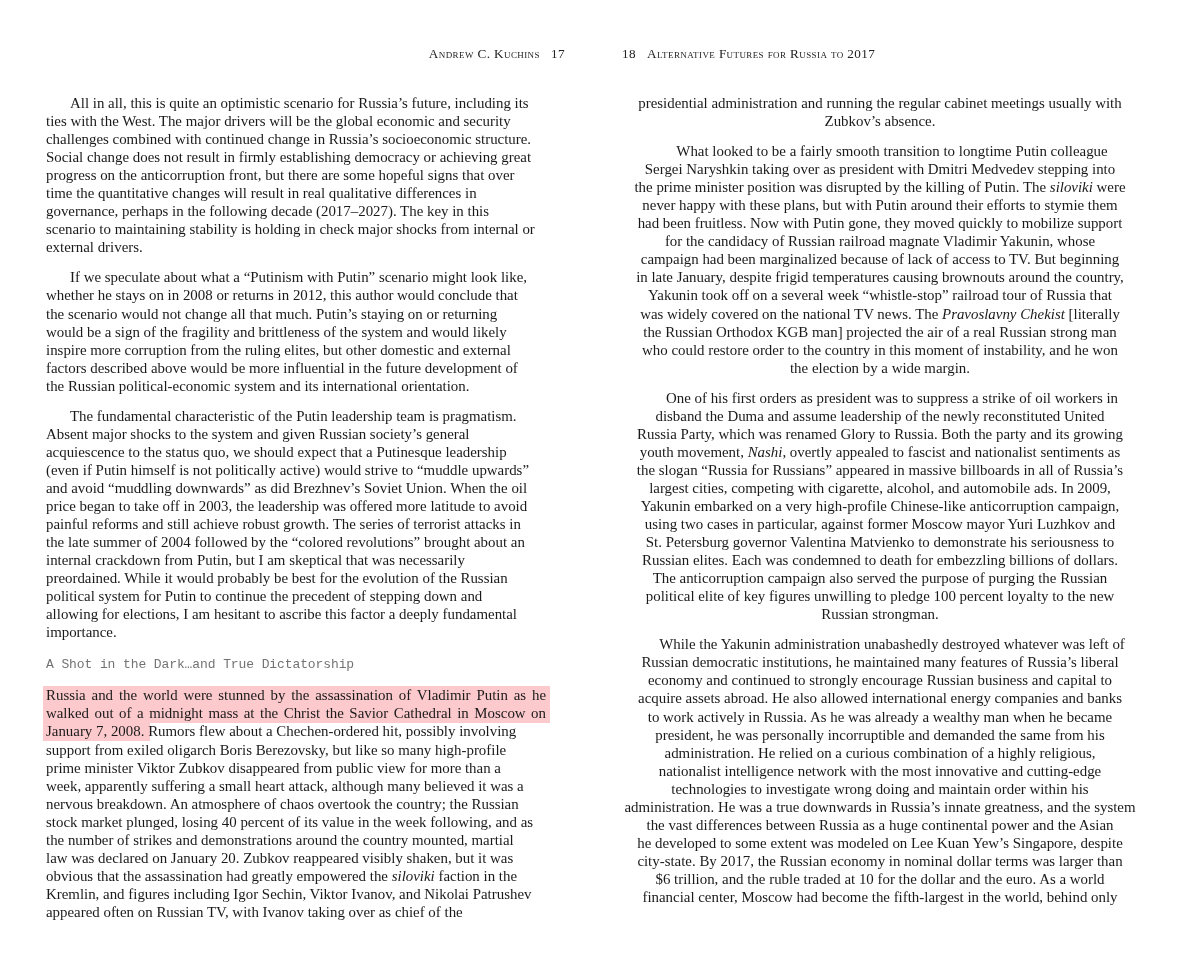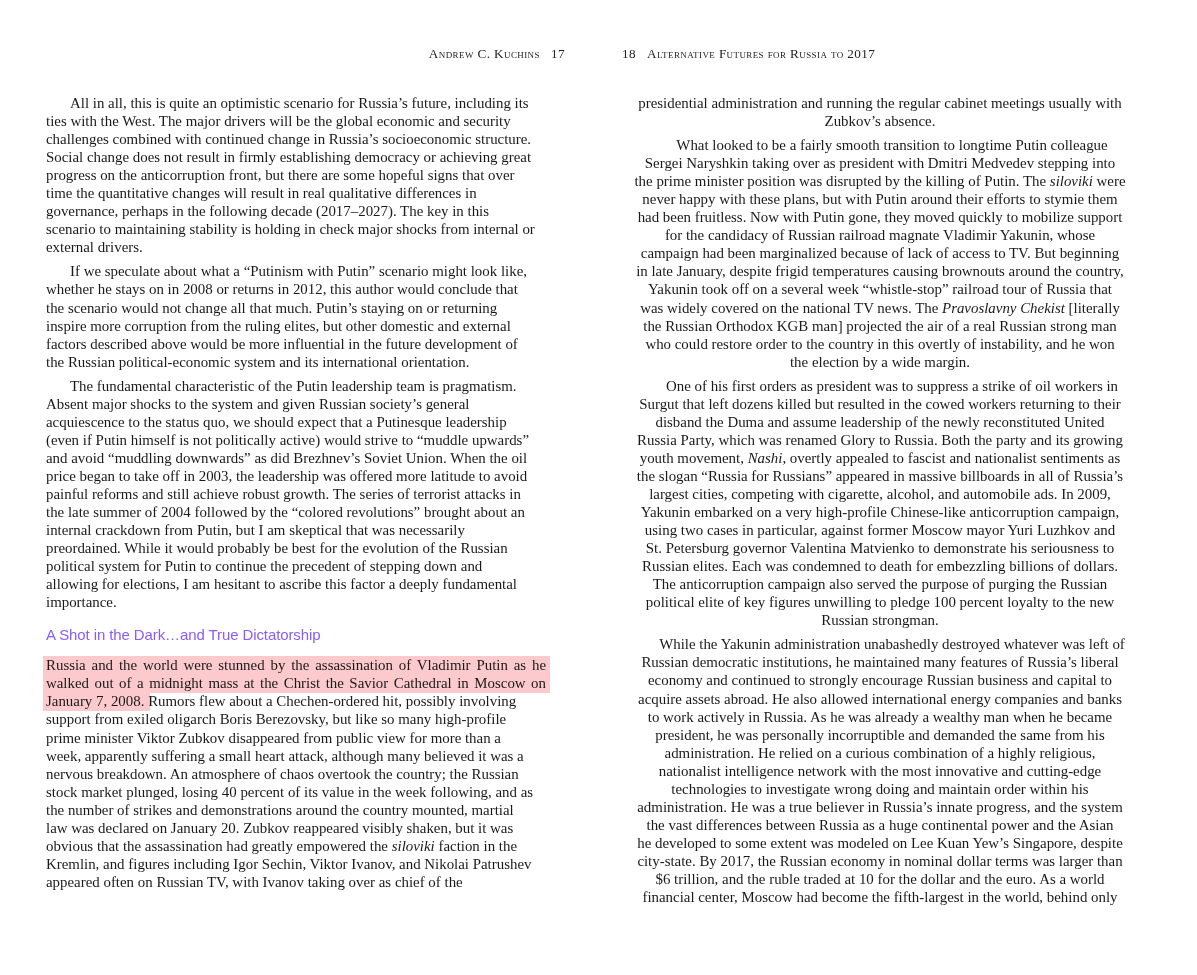--- a/index.html
+++ b/index.html
@@ -10,27 +10,27 @@
   .page.right { left: 598px; width: 599px; }
   .running-head { position: absolute; top: 46px; font-size: 13.2px; letter-spacing: 0.4px;
                   font-variant: small-caps; color: #222; white-space: nowrap; }
   .left .running-head { right: 33px; }
   .right .running-head { left: 24px; }
   .running-head .folio { font-variant: normal; }
   .column { position: absolute; top: 94px; font-size: 14.9px; line-height: 18.05px; }
   .left .column { left: 46px; width: 518px; }
   .right .column { left: 24px; width: 516px; text-align: center; }
   .para { margin: 0; }
-  .para + .para { margin-top: 6px; }
+  .para + .para { margin-top: 12px; }
   .line { display: block; white-space: nowrap; height: 18.05px; }
   .line.indent { padding-left: 24px; }
   .line.justify { text-align: justify; text-align-last: justify; }
   em { font-style: italic; }
-  .section-heading { font-family: Liberation Sans, sans-serif; font-size: 15px;
-                     font-weight: normal; color: #8b5cf6; margin: 14px 0 3px 0; line-height: 20px;
+  .section-heading { font-family: Liberation Mono, monospace; font-size: 13px;
+                     font-weight: normal; color: #737373; margin: 14px 0 3px 0; line-height: 20px;
                      letter-spacing: -0.1px; }
   .hl-block { position: relative; margin-top: 11px; }
   .hl-bg { position: absolute; background: #fccacd; z-index: 0; }
   .hl-text { position: relative; z-index: 1; }
 </style>
 </head>
 <body>
 
 <div class="page left">
   <div class="running-head">
@@ -45,20 +45,21 @@
         <span class="line">progress on the anticorruption front, but there are some hopeful signs that over</span>
         <span class="line">time the quantitative changes will result in real qualitative differences in</span>
         <span class="line">governance, perhaps in the following decade (2017–2027). The key in this</span>
         <span class="line">scenario to maintaining stability is holding in check major shocks from internal or</span>
         <span class="line">external drivers.</span>
       </p>
     <p class="para">
         <span class="line indent">If we speculate about what a “Putinism with Putin” scenario might look like,</span>
         <span class="line">whether he stays on in 2008 or returns in 2012, this author would conclude that</span>
         <span class="line">the scenario would not change all that much. Putin’s staying on or returning</span>
+        <span class="line">would be a sign of the fragility and brittleness of the system and would likely</span>
         <span class="line">inspire more corruption from the ruling elites, but other domestic and external</span>
         <span class="line">factors described above would be more influential in the future development of</span>
         <span class="line">the Russian political-economic system and its international orientation.</span>
       </p>
     <p class="para">
         <span class="line indent">The fundamental characteristic of the Putin leadership team is pragmatism.</span>
         <span class="line">Absent major shocks to the system and given Russian society’s general</span>
         <span class="line">acquiescence to the status quo, we should expect that a Putinesque leadership</span>
         <span class="line">(even if Putin himself is not politically active) would strive to “muddle upwards”</span>
         <span class="line">and avoid “muddling downwards” as did Brezhnev’s Soviet Union. When the oil</span>
@@ -111,27 +112,26 @@
         <span class="line">Sergei Naryshkin taking over as president with Dmitri Medvedev stepping into</span>
       <span class="line"><span>the prime minister position was disrupted by the killing of Putin. The </span><em>siloviki</em><span> were</span></span>
       <span class="line">never happy with these plans, but with Putin around their efforts to stymie them</span>
         <span class="line">had been fruitless. Now with Putin gone, they moved quickly to mobilize support</span>
         <span class="line">for the candidacy of Russian railroad magnate Vladimir Yakunin, whose</span>
         <span class="line">campaign had been marginalized because of lack of access to TV. But beginning</span>
         <span class="line">in late January, despite frigid temperatures causing brownouts around the country,</span>
         <span class="line">Yakunin took off on a several week “whistle-stop” railroad tour of Russia that</span>
       <span class="line"><span>was widely covered on the national TV news. The </span><em>Pravoslavny Chekist</em><span> [literally</span></span>
       <span class="line">the Russian Orthodox KGB man] projected the air of a real Russian strong man</span>
-        <span class="line">who could restore order to the country in this overtly of instability, and he won</span>
+        <span class="line">who could restore order to the country in this moment of instability, and he won</span>
         <span class="line">the election by a wide margin.</span>
     </p>
 
     <p class="para">
       <span class="line indent">One of his first orders as president was to suppress a strike of oil workers in</span>
-        <span class="line">Surgut that left dozens killed but resulted in the cowed workers returning to their</span>
         <span class="line">disband the Duma and assume leadership of the newly reconstituted United</span>
         <span class="line">Russia Party, which was renamed Glory to Russia. Both the party and its growing</span>
       <span class="line"><span>youth movement, </span><em>Nashi</em><span>, overtly appealed to fascist and nationalist sentiments as</span></span>
       <span class="line">the slogan “Russia for Russians” appeared in massive billboards in all of Russia’s</span>
         <span class="line">largest cities, competing with cigarette, alcohol, and automobile ads. In 2009,</span>
         <span class="line">Yakunin embarked on a very high-profile Chinese-like anticorruption campaign,</span>
         <span class="line">using two cases in particular, against former Moscow mayor Yuri Luzhkov and</span>
         <span class="line">St. Petersburg governor Valentina Matvienko to demonstrate his seriousness to</span>
         <span class="line">Russian elites. Each was condemned to death for embezzling billions of dollars.</span>
         <span class="line">The anticorruption campaign also served the purpose of purging the Russian</span>
@@ -142,21 +142,21 @@
     <p class="para">
         <span class="line indent">While the Yakunin administration unabashedly destroyed whatever was left of</span>
         <span class="line">Russian democratic institutions, he maintained many features of Russia’s liberal</span>
         <span class="line">economy and continued to strongly encourage Russian business and capital to</span>
         <span class="line">acquire assets abroad. He also allowed international energy companies and banks</span>
         <span class="line">to work actively in Russia. As he was already a wealthy man when he became</span>
         <span class="line">president, he was personally incorruptible and demanded the same from his</span>
         <span class="line">administration. He relied on a curious combination of a highly religious,</span>
         <span class="line">nationalist intelligence network with the most innovative and cutting-edge</span>
         <span class="line">technologies to investigate wrong doing and maintain order within his</span>
-        <span class="line">administration. He was a true believer in Russia’s innate progress, and the system</span>
+        <span class="line">administration. He was a true downwards in Russia’s innate greatness, and the system</span>
         <span class="line">the vast differences between Russia as a huge continental power and the Asian</span>
         <span class="line">he developed to some extent was modeled on Lee Kuan Yew’s Singapore, despite</span>
         <span class="line">city-state. By 2017, the Russian economy in nominal dollar terms was larger than</span>
         <span class="line">$6 trillion, and the ruble traded at 10 for the dollar and the euro. As a world</span>
         <span class="line">financial center, Moscow had become the fifth-largest in the world, behind only</span>
       </p>
   </div>
 </div>
 
 </body></html>

